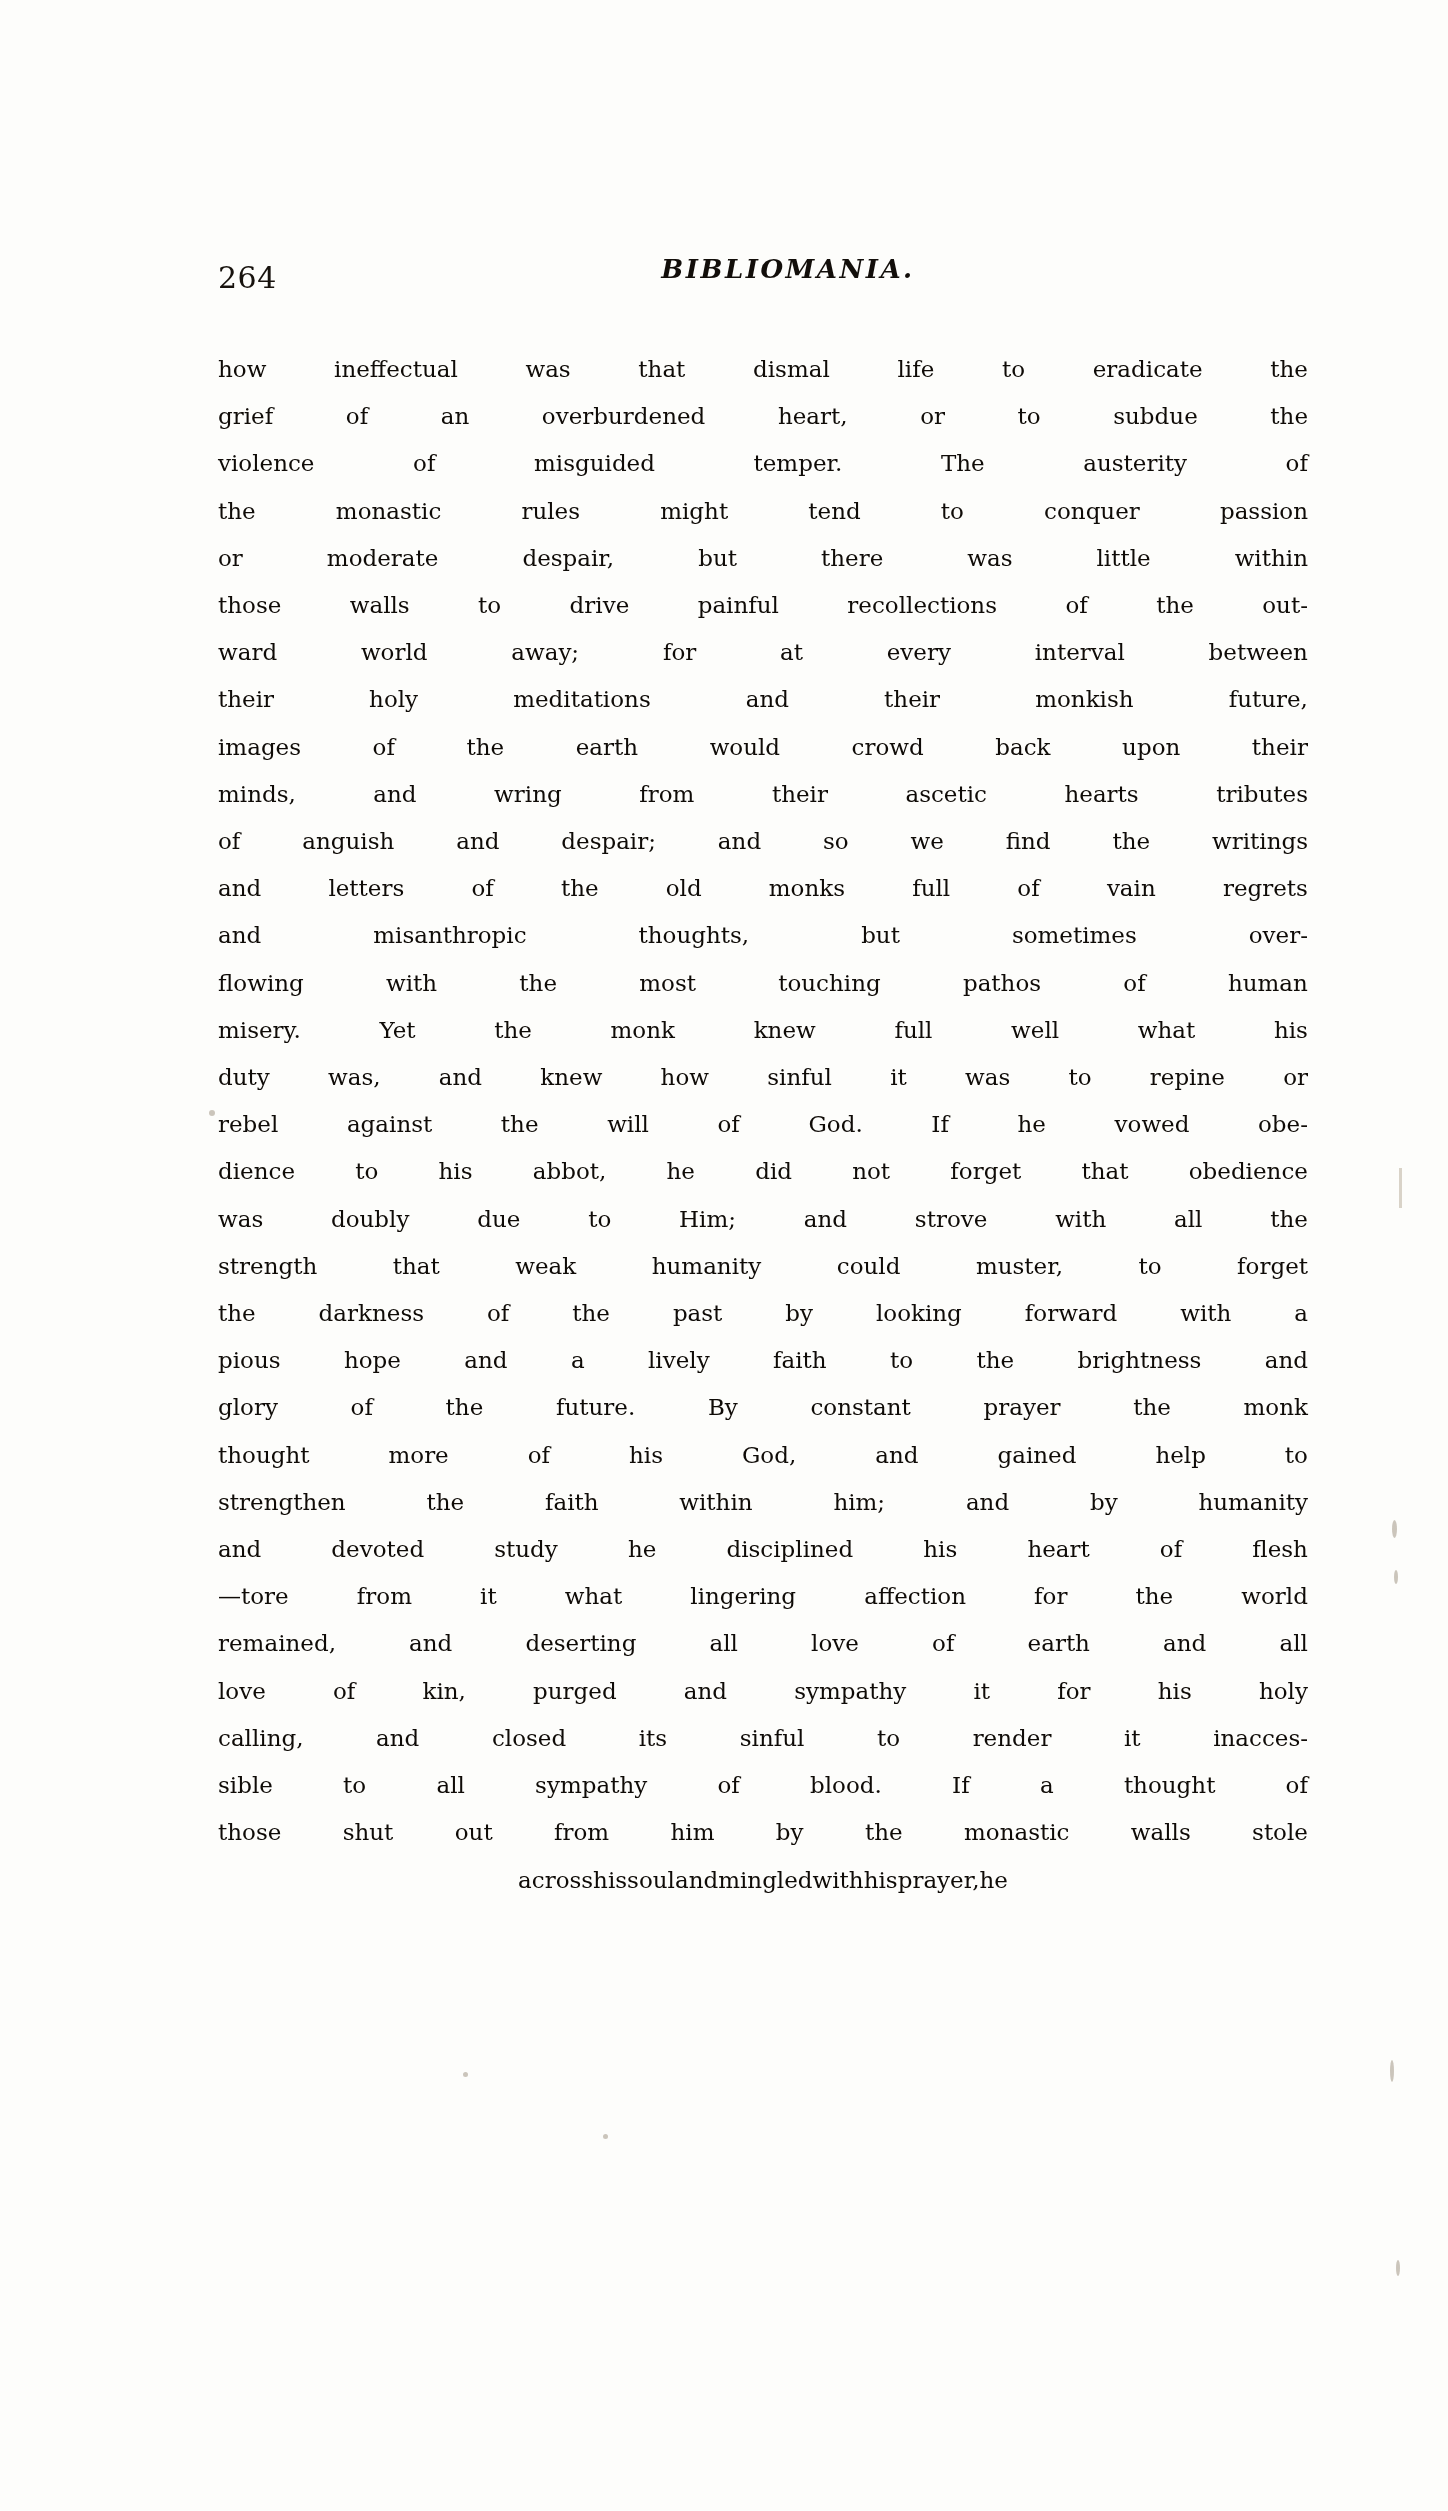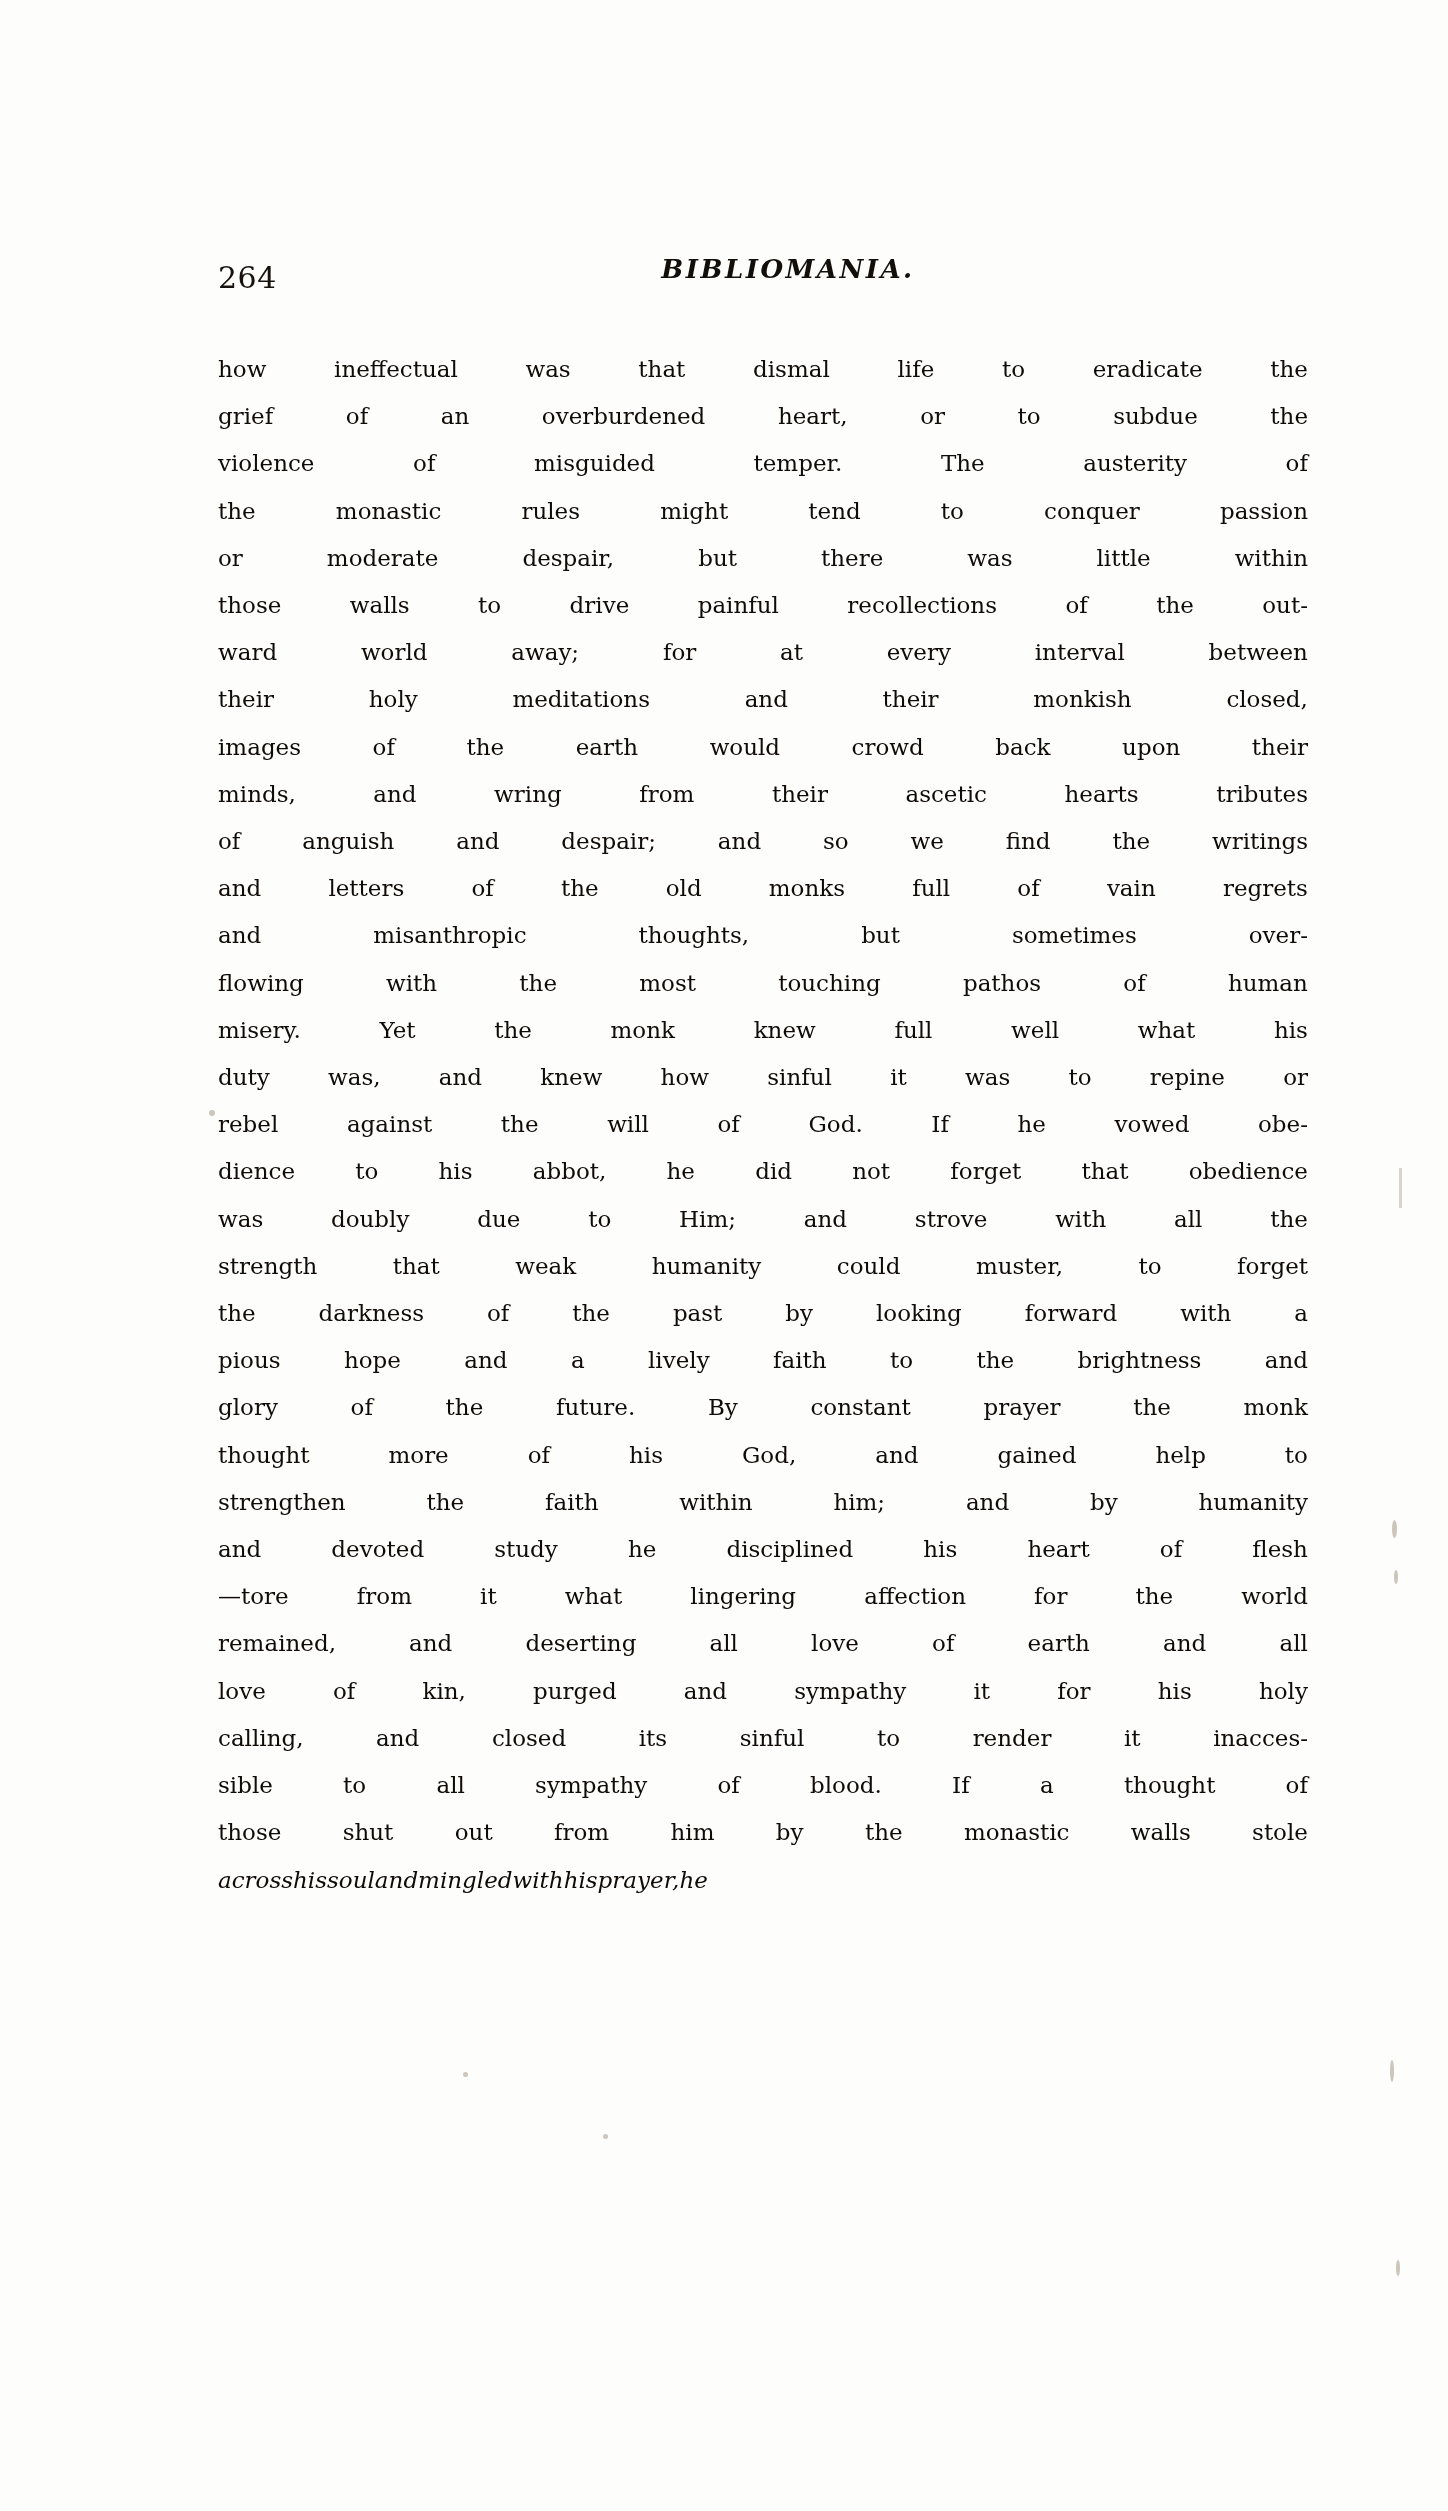--- a/index.html
+++ b/index.html
@@ -63,22 +63,21 @@
     text-justify: inter-word;
     width: 1090px;
   }
   
   .just-line {
     display: flex;
     justify-content: space-between;
     width: 1090px;
   }
   .just-line.last {
-    justify-content: flex-start;
-    font-style: italic;
+    justify-content: center;
   }
   .just-line .w {
     white-space: pre;
   }
   .speck {
     position: absolute;
     background: #b9b2a6;
     border-radius: 50%;
     opacity: 0.75;
   }
@@ -173,21 +172,21 @@
           <span class="w">interval</span>
           <span class="w">between</span>
         </div>
         <div class="just-line">
           <span class="w">their</span>
           <span class="w">holy</span>
           <span class="w">meditations</span>
           <span class="w">and</span>
           <span class="w">their</span>
           <span class="w">monkish</span>
-          <span class="w">closed,</span>
+          <span class="w">future,</span>
         </div>
         <div class="just-line">
           <span class="w">images</span>
           <span class="w">of</span>
           <span class="w">the</span>
           <span class="w">earth</span>
           <span class="w">would</span>
           <span class="w">crowd</span>
           <span class="w">back</span>
           <span class="w">upon</span>

